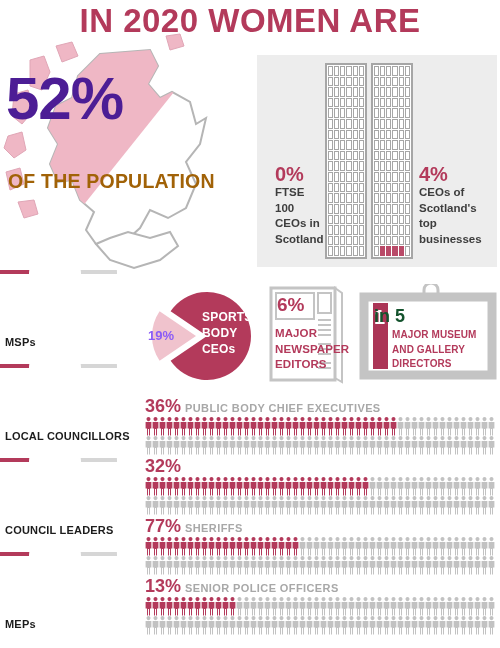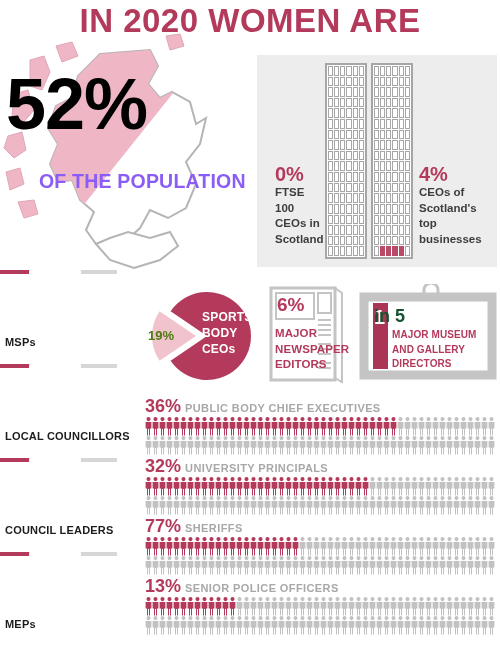--- a/index.html
+++ b/index.html
@@ -20,27 +20,27 @@
     color: #b33a5b;
     z-index: 6;
     white-space: nowrap;
   }
 
   
   .map-block { position: absolute; left: 0; top: 32px; width: 255px; height: 240px; }
   .map-svg { position: absolute; left: 0; top: 0; }
   .big-pct {
     position: absolute; left: 6px; top: 38px;
-    font-size: 72px; font-weight: bold; line-height: 0.95;
-    color: #000000; letter-spacing: -1px; z-index: 4;
+    font-size: 60px; font-weight: bold; line-height: 0.95;
+    color: #4c1d95; letter-spacing: -1px; z-index: 4;
   }
   .pop-label {
-    position: absolute; left: 22px; top: 138px;
-    font-size: 19.5px; font-weight: bold; color: #8b5cf6;
-    letter-spacing: 0.2px; z-index: 4; white-space: nowrap; padding-left: 17px;
+    position: absolute; left: 8px; top: 138px;
+    font-size: 19.5px; font-weight: bold; color: #a16207;
+    letter-spacing: 0.2px; z-index: 4; white-space: nowrap;
   }
 
   
   .towers-panel {
     position: absolute; left: 257px; top: 55px;
     width: 240px; height: 212px;
     background: #ededed;
   }
   .tower { position: absolute; top: 8px; width: 42px; height: 196px;
            background: #fff; border: 2px solid #a6a6a6; }
@@ -75,21 +75,21 @@
   .mid-row { position: absolute; left: 145px; top: 282px; width: 355px; height: 108px; }
 
   .pie-wrap { position: absolute; left: 0; top: 2px; width: 118px; height: 104px; }
   .pie-txt {
     position: absolute; left: 57px; top: 26px;
     font-size: 12px; font-weight: bold; color: #ffffff; line-height: 1.32;
     letter-spacing: 0.2px; z-index: 3;
   }
   .pie-pct {
     position: absolute; left: 3px; top: 44px;
-    font-size: 13px; font-weight: bold; color: #4d7c0f; z-index: 3;
+    font-size: 13px; font-weight: bold; color: #8b5cf6; z-index: 3;
   }
 
   .news-wrap { position: absolute; left: 122px; top: 0; width: 82px; height: 104px; }
   .news-pct {
     position: absolute; left: 10px; top: 12px;
     font-size: 19px; font-weight: bold; color: #b33a5b; z-index: 3;
   }
   .news-txt {
     position: absolute; left: 8px; top: 44px;
     font-size: 11.5px; font-weight: bold; color: #b33a5b; line-height: 1.35;
@@ -823,21 +823,20 @@
             <path d="M3.5,0 C4.6,0 5.5,0.95 5.5,2.1 C5.5,3.25 4.6,4.2 3.5,4.2 C2.4,4.2 1.5,3.25 1.5,2.1 C1.5,0.95 2.4,0 3.5,0 Z M0.6,5.0 L6.4,5.0 L6.4,11.6 L5.0,11.6 L5.0,18.5 L4.0,18.5 L4.0,11.9 L3.0,11.9 L3.0,18.5 L2.0,18.5 L2.0,11.6 L0.6,11.6 Z" fill="#c2c2c2"></path>
           </g>
           <g transform="translate(343,19)">
             <path d="M3.5,0 C4.6,0 5.5,0.95 5.5,2.1 C5.5,3.25 4.6,4.2 3.5,4.2 C2.4,4.2 1.5,3.25 1.5,2.1 C1.5,0.95 2.4,0 3.5,0 Z M0.6,5.0 L6.4,5.0 L6.4,11.6 L5.0,11.6 L5.0,18.5 L4.0,18.5 L4.0,11.9 L3.0,11.9 L3.0,18.5 L2.0,18.5 L2.0,11.6 L0.6,11.6 Z" fill="#c2c2c2"></path>
           </g>
         </svg>
       </div>
       <div class="people-stat">
         <div class="ps-head">
           <span class="ps-pct">32%</span>
-          <span class="ps-label">UNIVERSITY PRINCIPALS</span>
         </div>
         <svg class="ps-rows" width="350" height="38" viewBox="0 0 350 38">
           <g transform="translate(0,0)">
             <path d="M3.5,0 C4.6,0 5.5,0.95 5.5,2.1 C5.5,3.25 4.6,4.2 3.5,4.2 C2.4,4.2 1.5,3.25 1.5,2.1 C1.5,0.95 2.4,0 3.5,0 Z M0.6,5.0 L6.4,5.0 L6.4,11.6 L5.0,11.6 L5.0,18.5 L4.0,18.5 L4.0,11.9 L3.0,11.9 L3.0,18.5 L2.0,18.5 L2.0,11.6 L0.6,11.6 Z" fill="#b33a5b"></path>
           </g>
           <g transform="translate(7,0)">
             <path d="M3.5,0 C4.6,0 5.5,0.95 5.5,2.1 C5.5,3.25 4.6,4.2 3.5,4.2 C2.4,4.2 1.5,3.25 1.5,2.1 C1.5,0.95 2.4,0 3.5,0 Z M0.6,5.0 L6.4,5.0 L6.4,11.6 L5.0,11.6 L5.0,18.5 L4.0,18.5 L4.0,11.9 L3.0,11.9 L3.0,18.5 L2.0,18.5 L2.0,11.6 L0.6,11.6 Z" fill="#b33a5b"></path>
           </g>
           <g transform="translate(14,0)">
             <path d="M3.5,0 C4.6,0 5.5,0.95 5.5,2.1 C5.5,3.25 4.6,4.2 3.5,4.2 C2.4,4.2 1.5,3.25 1.5,2.1 C1.5,0.95 2.4,0 3.5,0 Z M0.6,5.0 L6.4,5.0 L6.4,11.6 L5.0,11.6 L5.0,18.5 L4.0,18.5 L4.0,11.9 L3.0,11.9 L3.0,18.5 L2.0,18.5 L2.0,11.6 L0.6,11.6 Z" fill="#b33a5b"></path>

